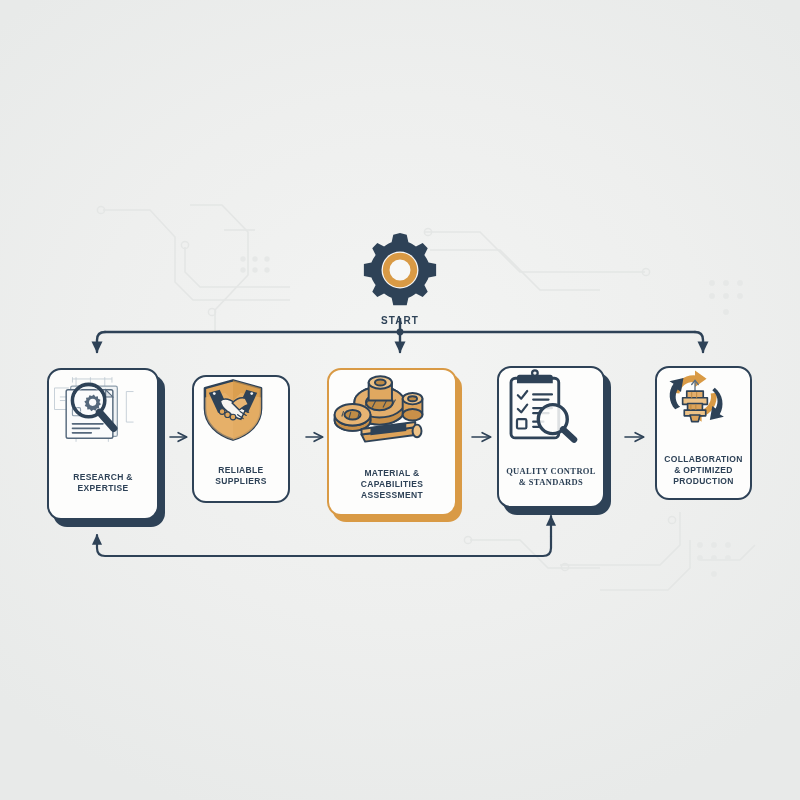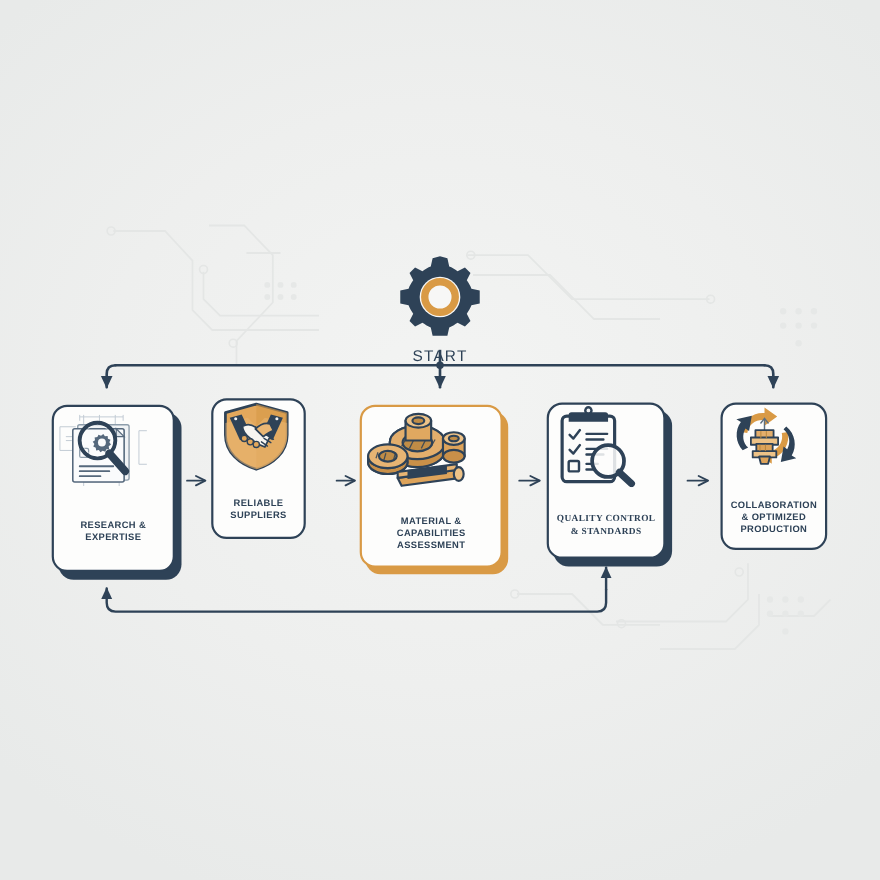--- a/index.html
+++ b/index.html
@@ -39,21 +39,21 @@
     font-weight:bold;
     letter-spacing:.35px;
     line-height:1.32;
     color:#2e4257;
     text-align:center;
     padding:0 6px;
     text-transform:uppercase;
   }
   .start-label{
     position:absolute;
-    font-size:14px;font-weight:normal;letter-spacing:1.1px;
+    font-size:10px;font-weight:bold;letter-spacing:1.1px;
     color:#2e4257;text-align:center;width:120px;
   }
 </style>
 </head>
 <body>
 
 <div id="stage">
   <div class="bg-vignette"></div>
 
   <svg id="deco" viewBox="0 0 800 800">
@@ -178,21 +178,21 @@
         <circle cx="44" cy="34" r="15.5" fill="none" stroke="#ffffff" stroke-width="1" opacity=".5"></circle>
         <path d="M56 47 L72 65" stroke="#2e4257" stroke-width="8" stroke-linecap="round"></path>
       </svg>
     </div>
     <div class="card-label" style="margin-top:8px;">
       <div>RESEARCH &amp;</div>
       <div>EXPERTISE</div>
     </div>
   </div>
 
-  <div class="card" style="left:192px;top:362px;width:86px;height:128px;">
+  <div class="card" style="left:192px;top:375px;width:98px;height:128px;">
     <div class="card-icon" style="margin-top:14px;height:62px;">
       <svg viewBox="0 0 100 84" width="78" height="66">
         <path d="M50 4 L86 14 L86 40 C86 60 70 74 50 80 C30 74 14 60 14 40 L14 14 Z" fill="#e3a85c" stroke="#2e4257" stroke-width="3.2" stroke-linejoin="round"></path>
         <path d="M50 4 L86 14 L86 40 C86 60 70 74 50 80 Z" fill="#d79948" opacity=".65"></path>
         <path d="M14 26 L40 20 L50 30 L60 20 L86 26 L86 40 C86 60 70 74 50 80 C30 74 14 60 14 40 Z" fill="#e9b674" opacity=".55"></path>
         <path d="M19 20 L33 16 L44 40 L31 46 Z" fill="#2e4257"></path>
         <path d="M81 20 L67 16 L56 40 L69 46 Z" fill="#2e4257"></path>
         <circle cx="26" cy="21" r="1.8" fill="#f2f4f5"></circle>
         <circle cx="74" cy="21" r="1.8" fill="#f2f4f5"></circle>
         <path d="M34 30 C40 26 46 28 52 33 C57 37 62 40 66 42 L60 54 C54 52 48 48 43 44 C38 40 34 36 34 30 Z" fill="#f7f5f1" stroke="#2e4257" stroke-width="2"></path>

